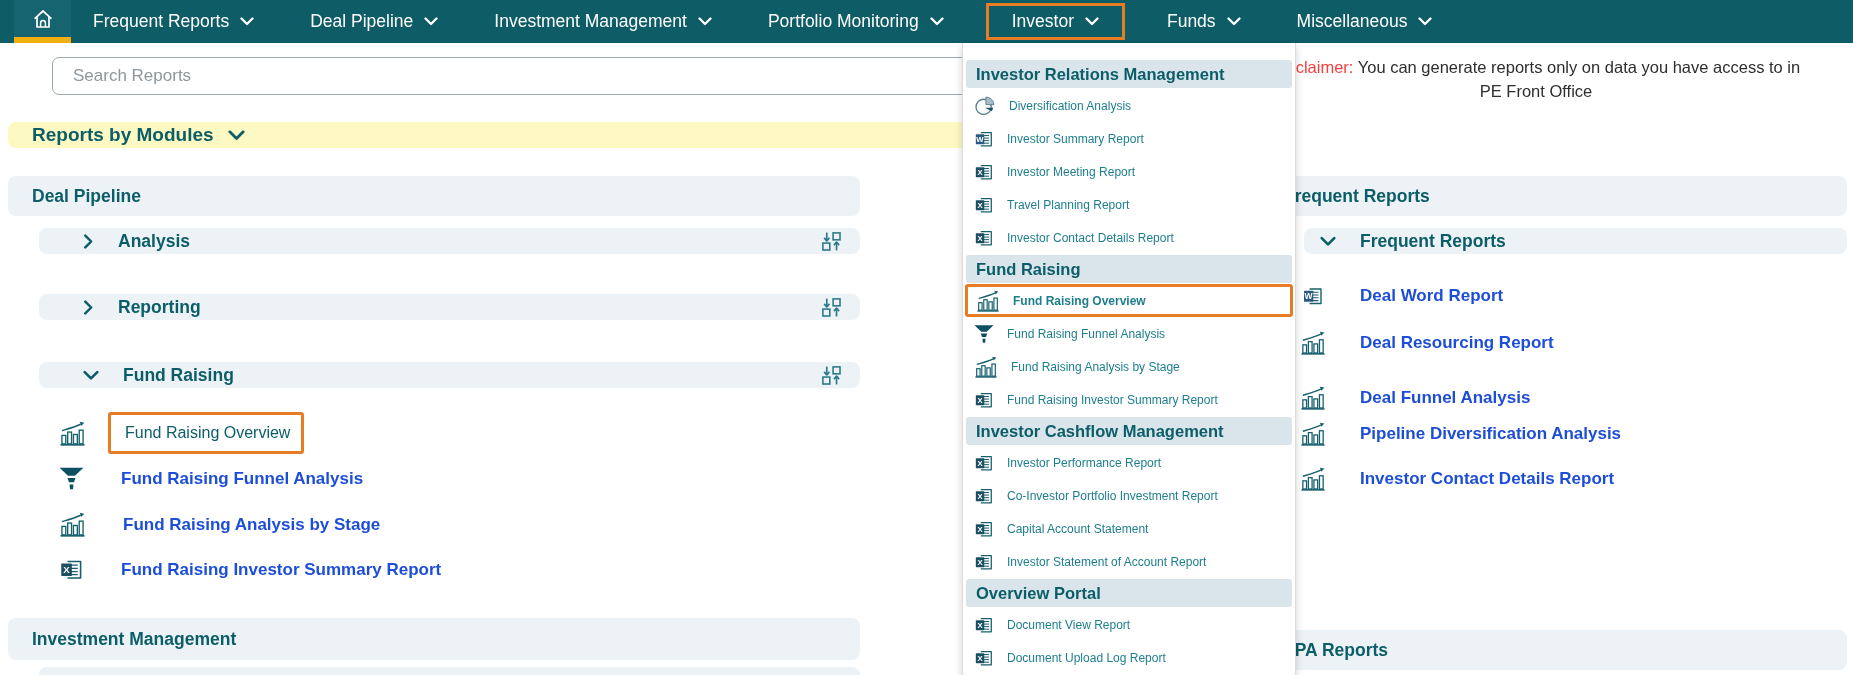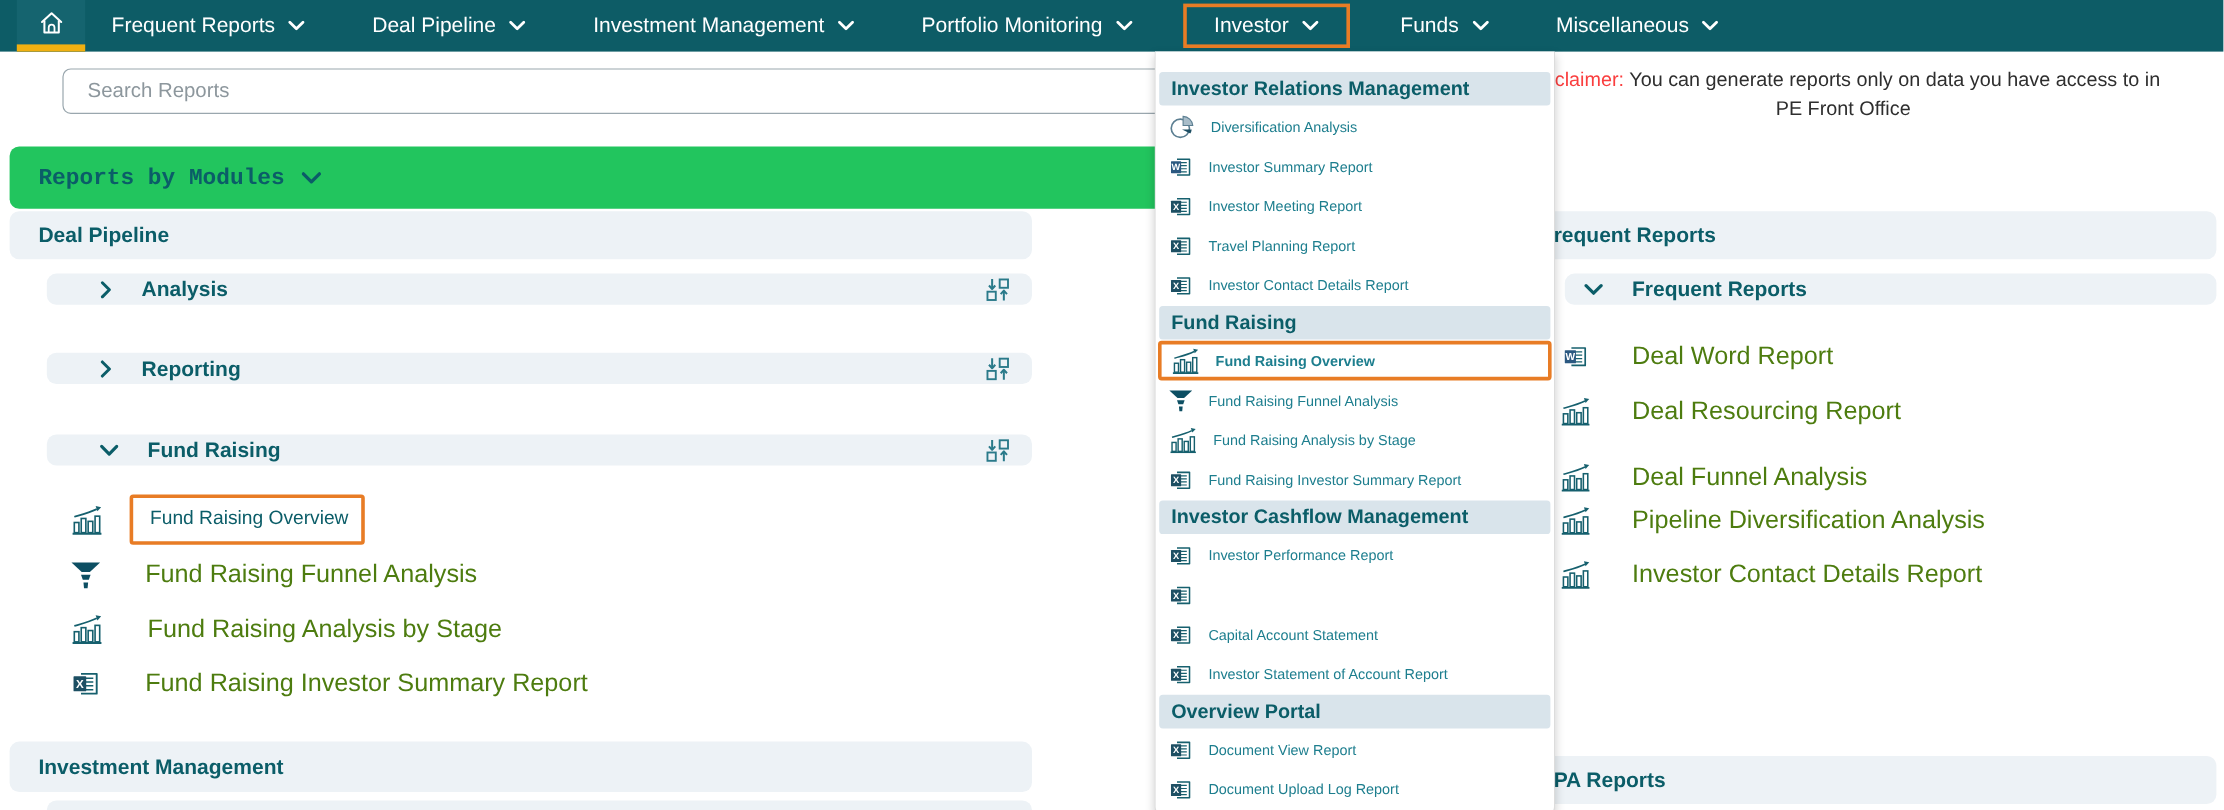--- a/index.html
+++ b/index.html
@@ -20,35 +20,35 @@
   .chev-white { width:14px; height:9px; color:#fff; }
 
   
   .search-box { position:absolute; left:8px; top:57px; width:1272px; height:38px;padding-left:44px; }
   .search-box input { width:100%; height:100%; border:1px solid #9aa7ae; border-radius:7px; padding:0 20px; font-size:17px; color:#333; font-family:inherit; outline:none; }
   .search-box input::placeholder { color:#8d979d; }
   .disclaimer { position:absolute; left:1246px; top:56px; width:580px; text-align:center; font-size:16.5px; line-height:1.45; color:#2e2e2e; }
   .disclaimer .red { color:#fa3e3e; }
 
   
-  .modules-bar { position:absolute; left:8px; top:122px; width:1130px; height:52px; background:#22c55e; border-radius:8px; display:flex; align-items:center; gap:14px; padding-left:24px; cursor:pointer;font-family:Liberation Mono, monospace; }
+  .modules-bar { position:absolute; left:8px; top:122px; width:1130px; height:26px; background:#fef9c3; border-radius:8px; display:flex; align-items:center; gap:14px; padding-left:24px; cursor:pointer; }
   .modules-bar .title { font-size:19px; font-weight:bold; color:#0b5d68; }
   .chev-teal-d { width:17px; height:11px; color:#0b5d68; }
 
   
   .sec-hdr { position:absolute; background:#edf2f6; border-radius:8px; display:flex; align-items:center; padding-left:24px; font-size:17.5px; font-weight:bold; color:#0b5d68; }
   .group-row { position:absolute; left:39px; width:821px; height:26px; background:#edf2f6; border-radius:8px; display:flex; align-items:center; padding:0 18px 0 44px; cursor:pointer; }
   .group-row .glabel { font-size:17.5px; font-weight:bold; color:#0b5d68; margin-left:24px; }
   .group-row .spacer { flex:1; }
   .chev-row { width:15px; height:15px; color:#0b5d68; flex:0 0 auto; }
   .swap-icon { width:21px; height:21px; color:#2a7a8a; cursor:pointer; }
 
   
   .report-item { position:absolute; display:flex; align-items:center; cursor:pointer; }
-  .report-item .rlabel { font-size:21px; color:#4d7c0f; white-space:nowrap; }
+  .report-item .rlabel { font-size:17px; color:#1d4ed8; white-space:nowrap;font-weight:bold; }
   .ic27 { width:27px; height:25px; color:#16606e; flex:0 0 auto; }
   .ic22 { width:22px; height:22px; color:#16606e; flex:0 0 auto; }
   .orange-box-item { position:absolute; left:108px; top:412px; width:196px; height:42px; border:3px solid #e87c25; border-radius:3px; display:flex; align-items:center; padding-left:14px; cursor:pointer; }
   .bottom-sliver { position:absolute; left:39px; top:667px; width:821px; height:14px; background:#edf2f6; border-radius:8px 8px 0 0; }
 
   
   .dropdown { position:absolute; left:962px; top:43px; width:334px; z-index:50; background:#fff; border:1px solid #dcdcdc; border-top:none; border-radius:0 0 9px 9px; box-shadow:0 3px 8px rgba(0,0,0,.18); padding:16px 0 6px 0; }
   .dd-hdr { height:28px; margin:1px 3px; background:#d9e4eb; border-radius:3px; display:flex; align-items:center; padding-left:10px; font-size:16.5px; font-weight:bold; color:#0b5d68; }
   .dd-item { height:33px; display:flex; align-items:center; gap:13px; padding-left:11px; font-size:12px; color:#1d7e8e; cursor:pointer; white-space:nowrap; }
   .dd-item.highlighted { border:3px solid #e87c25; border-radius:3px; margin:0 2px; padding-left:8px; font-weight:bold; }
@@ -366,20 +366,21 @@
   <div class="dd-item">
     <svg class="ic20">
         <use href="#i-excel"></use>
       </svg>
     <span>Investor Performance Report</span>
   </div>
   <div class="dd-item">
     <svg class="ic20">
         <use href="#i-excel"></use>
       </svg>
+    <span>Co-Investor Portfolio Investment Report</span>
   </div>
   <div class="dd-item">
     <svg class="ic20">
         <use href="#i-excel"></use>
       </svg>
     <span>Capital Account Statement</span>
   </div>
   <div class="dd-item">
     <svg class="ic20">
         <use href="#i-excel"></use>

